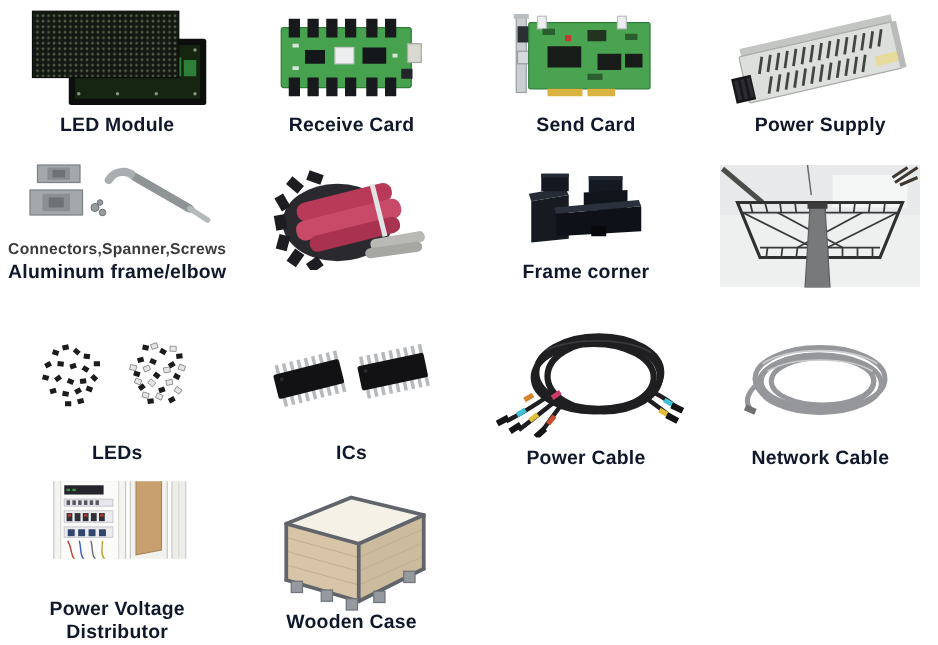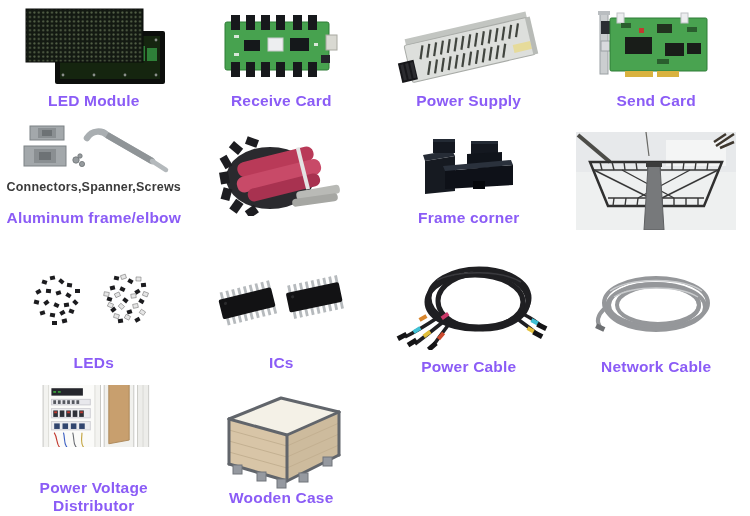--- a/index.html
+++ b/index.html
@@ -20,27 +20,27 @@
   .cell.r1{padding-bottom:16px;}
   .cell.r2{padding-bottom:24px;}
   .cell.r3{padding-bottom:14px;}
   .cell.r4{padding-bottom:10px;}
   .cell.r4.tight{padding-bottom:2px;gap:32px;}
   .img-wrap{
     flex:1;display:flex;align-items:center;justify-content:center;width:100%;
     overflow:hidden;
   }
   .caption{
-    font-size:15.5px;font-weight:600;color:#8b5cf6;text-align:center;
+    font-size:15.5px;font-weight:600;color:#0f172a;text-align:center;
     line-height:1.12;letter-spacing:0.2px;white-space:nowrap;
   }
   .caption.wrap2{white-space:normal;max-width:112px;}
   .subcaption{
     font-size:12.5px;font-weight:600;color:#3b3b3b;text-align:center;
-    line-height:1.15;letter-spacing:0.2px;white-space:nowrap;margin-bottom:14px;
+    line-height:1.15;letter-spacing:0.2px;white-space:nowrap;margin-bottom:2px;
   }
 </style>
 </head>
 <body>
 
 <div class="page">
   <div class="grid">
 
     <div class="cell r1">
       <div class="img-wrap">
@@ -106,20 +106,49 @@
           <rect x="104" y="22" width="11" height="15" fill="#d9d9d2" stroke="#a8a8a0"></rect>
           <rect x="99" y="42" width="9" height="8" fill="#23252a"></rect>
           <g fill="#d8e6d8">
               <rect x="12" y="22" width="5" height="3"></rect>
               <rect x="12" y="40" width="5" height="3"></rect>
               <rect x="92" y="30" width="4" height="3"></rect>
             </g>
         </svg>
       </div>
       <div class="caption">Receive Card</div>
+    </div>
+
+    <div class="cell r1">
+      <div class="img-wrap">
+        <svg width="118" height="70" viewBox="0 0 118 70">
+          <rect x="3" y="1" width="8" height="62" fill="#cbced0" stroke="#9aa0a3"></rect>
+          <rect x="1" y="0" width="12" height="4" fill="#b9bdc0"></rect>
+          <rect x="4" y="10" width="13" height="13" fill="#2b2e33"></rect>
+          <rect x="4" y="30" width="11" height="10" fill="#d9dade" stroke="#9aa0a3"></rect>
+          <rect x="13" y="7" width="97" height="53" rx="1.5" fill="#49a350" stroke="#2f7d37"></rect>
+          <g fill="#d9b23f">
+              <rect x="28" y="60" width="28" height="6"></rect>
+              <rect x="60" y="60" width="22" height="6"></rect>
+            </g>
+          <rect x="28" y="26" width="27" height="17" fill="#191d19"></rect>
+          <rect x="68" y="32" width="19" height="13" fill="#191d19"></rect>
+          <rect x="90" y="32" width="14" height="11" fill="#191d19"></rect>
+          <rect x="60" y="13" width="15" height="9" fill="#22331f"></rect>
+          <rect x="42" y="17" width="5" height="5" fill="#c23a30"></rect>
+          <rect x="84" y="2" width="7" height="10" fill="#ecedef" stroke="#bfc2c5"></rect>
+          <rect x="20" y="2" width="7" height="10" fill="#ecedef" stroke="#bfc2c5"></rect>
+          <g fill="#2a5e2e">
+              <rect x="24" y="12" width="10" height="5"></rect>
+              <rect x="90" y="16" width="10" height="5"></rect>
+              <rect x="60" y="48" width="12" height="5"></rect>
+            </g>
+        </svg>
+      </div>
+      <div class="caption">Send Card</div>
     </div>
 
     <div class="cell r1">
       <div class="img-wrap">
         <svg width="150" height="78" viewBox="0 0 150 78">
           <g transform="rotate(-13 75 40)">
             <rect x="14" y="18" width="124" height="8" fill="#c2c5c1"></rect>
             <rect x="12" y="24" width="126" height="38" rx="2" fill="#dddfdc" stroke="#a8aba7"></rect>
             <g stroke="#41453f" stroke-width="2.2">
               <line x1="30" y1="28" x2="25" y2="41"></line>
@@ -155,49 +184,20 @@
                 <rect x="4" y="42" width="3" height="16"></rect>
                 <rect x="9" y="42" width="3" height="16"></rect>
                 <rect x="14" y="42" width="3" height="16"></rect>
               </g>
             <rect x="118" y="48" width="18" height="8" fill="#e6db9a"></rect>
             <rect x="136" y="24" width="5" height="38" fill="#b8bbb7"></rect>
           </g>
         </svg>
       </div>
       <div class="caption">Power Supply</div>
-    </div>
-
-    <div class="cell r1">
-      <div class="img-wrap">
-        <svg width="118" height="70" viewBox="0 0 118 70">
-          <rect x="3" y="1" width="8" height="62" fill="#cbced0" stroke="#9aa0a3"></rect>
-          <rect x="1" y="0" width="12" height="4" fill="#b9bdc0"></rect>
-          <rect x="4" y="10" width="13" height="13" fill="#2b2e33"></rect>
-          <rect x="4" y="30" width="11" height="10" fill="#d9dade" stroke="#9aa0a3"></rect>
-          <rect x="13" y="7" width="97" height="53" rx="1.5" fill="#49a350" stroke="#2f7d37"></rect>
-          <g fill="#d9b23f">
-              <rect x="28" y="60" width="28" height="6"></rect>
-              <rect x="60" y="60" width="22" height="6"></rect>
-            </g>
-          <rect x="28" y="26" width="27" height="17" fill="#191d19"></rect>
-          <rect x="68" y="32" width="19" height="13" fill="#191d19"></rect>
-          <rect x="90" y="32" width="14" height="11" fill="#191d19"></rect>
-          <rect x="60" y="13" width="15" height="9" fill="#22331f"></rect>
-          <rect x="42" y="17" width="5" height="5" fill="#c23a30"></rect>
-          <rect x="84" y="2" width="7" height="10" fill="#ecedef" stroke="#bfc2c5"></rect>
-          <rect x="20" y="2" width="7" height="10" fill="#ecedef" stroke="#bfc2c5"></rect>
-          <g fill="#2a5e2e">
-              <rect x="24" y="12" width="10" height="5"></rect>
-              <rect x="90" y="16" width="10" height="5"></rect>
-              <rect x="60" y="48" width="12" height="5"></rect>
-            </g>
-        </svg>
-      </div>
-      <div class="caption">Send Card</div>
     </div>
 
     <div class="cell r2">
       <div class="img-wrap">
         <svg width="160" height="60" viewBox="0 0 160 60">
           <rect x="16" y="3" width="34" height="14" fill="#a3a8ab" stroke="#7d8285"></rect>
           <rect x="24" y="5" width="18" height="10" fill="#8a8f92"></rect>
           <rect x="28" y="7" width="10" height="6" fill="#6d7275"></rect>
           <rect x="10" y="23" width="42" height="20" fill="#a3a8ab" stroke="#7d8285"></rect>
           <rect x="20" y="26" width="22" height="14" fill="#8a8f92"></rect>

